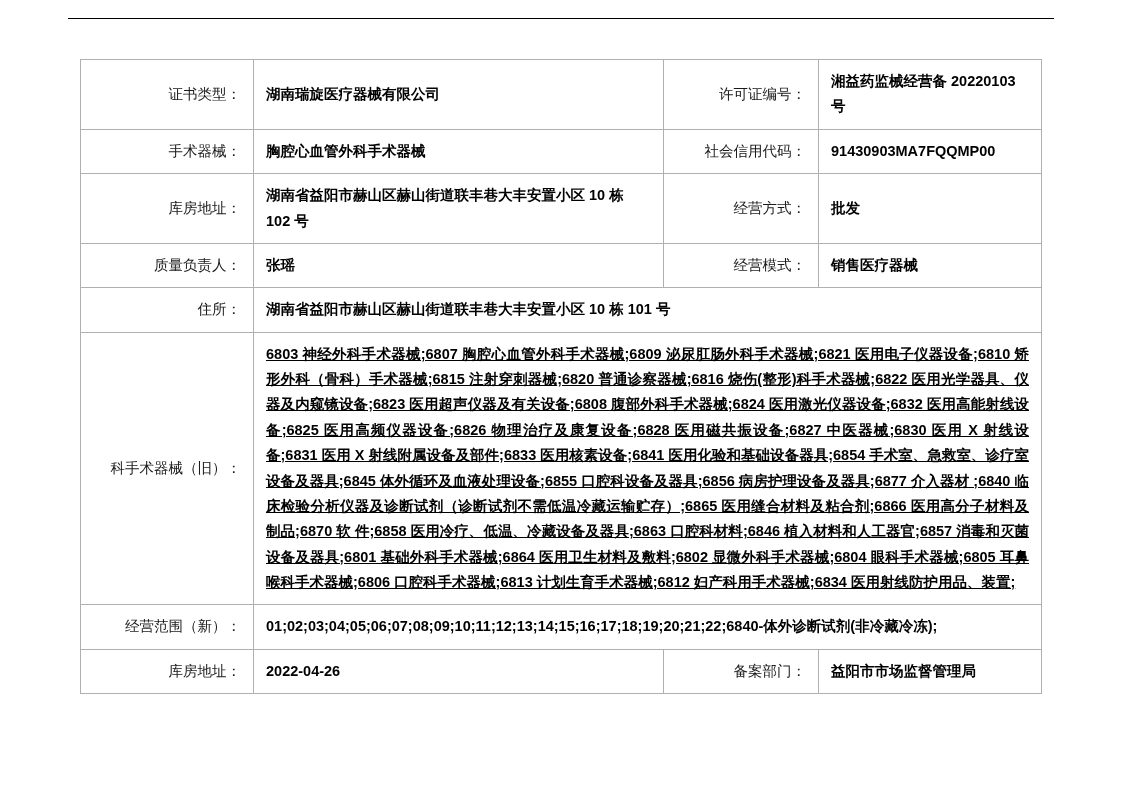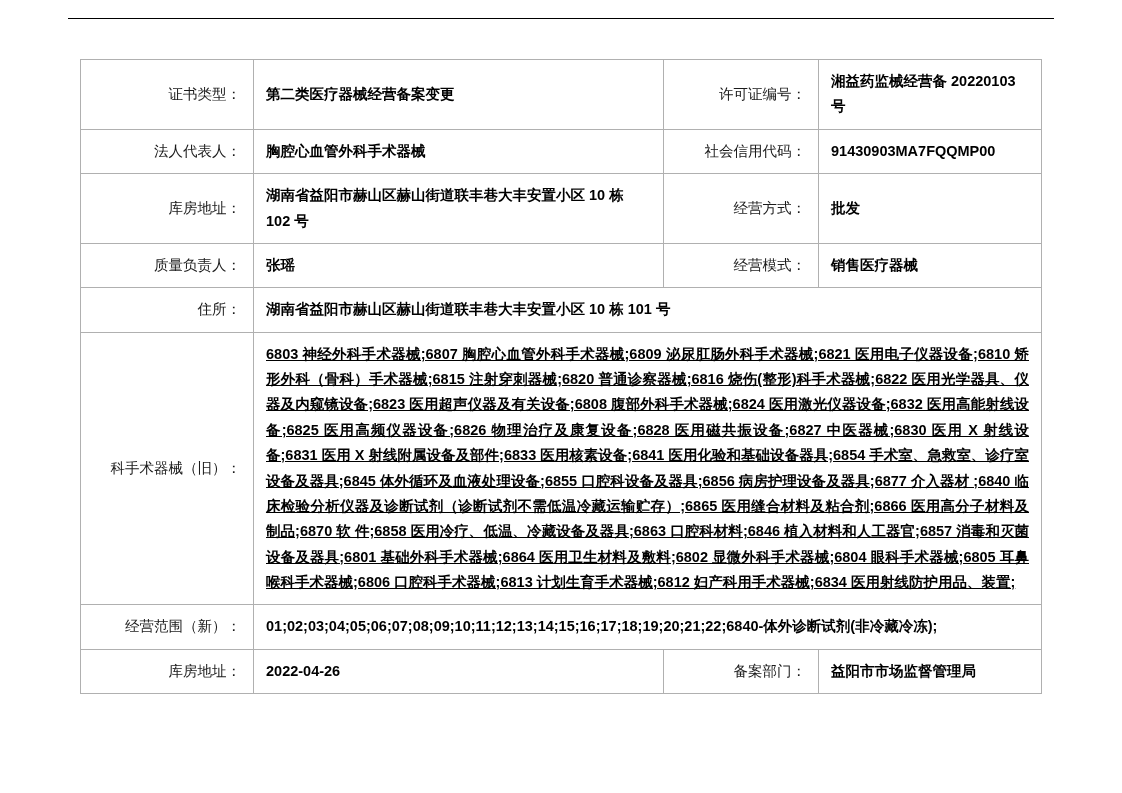--- a/index.html
+++ b/index.html
@@ -74,26 +74,26 @@
 <body>
 
 <div class="page">
 
   <div class="top-rule"></div>
 
   <table class="doc-table">
     <tbody>
       <tr>
         <td class="label label-narrow">证书类型：</td>
-        <td class="value value-mid">第二类医疗器械经营备案变更</td>
+        <td class="value value-mid">湖南瑞旋医疗器械有限公司</td>
         <td class="label label-mid">许可证编号：</td>
         <td class="value">湘益药监械经营备 20220103 号</td>
       </tr>
       <tr>
-        <td class="label label-narrow">法人代表人：</td>
+        <td class="label label-narrow">手术器械：</td>
         <td class="value value-mid">胸腔心血管外科手术器械</td>
         <td class="label label-mid">社会信用代码：</td>
         <td class="value">91430903MA7FQQMP00</td>
       </tr>
       <tr>
         <td class="label label-narrow">库房地址：</td>
         <td class="value value-mid addr-cell">湖南省益阳市赫山区赫山街道联丰巷大丰安置小区 10 栋 102 号</td>
         <td class="label label-mid">经营方式：</td>
         <td class="value">批发</td>
       </tr>

